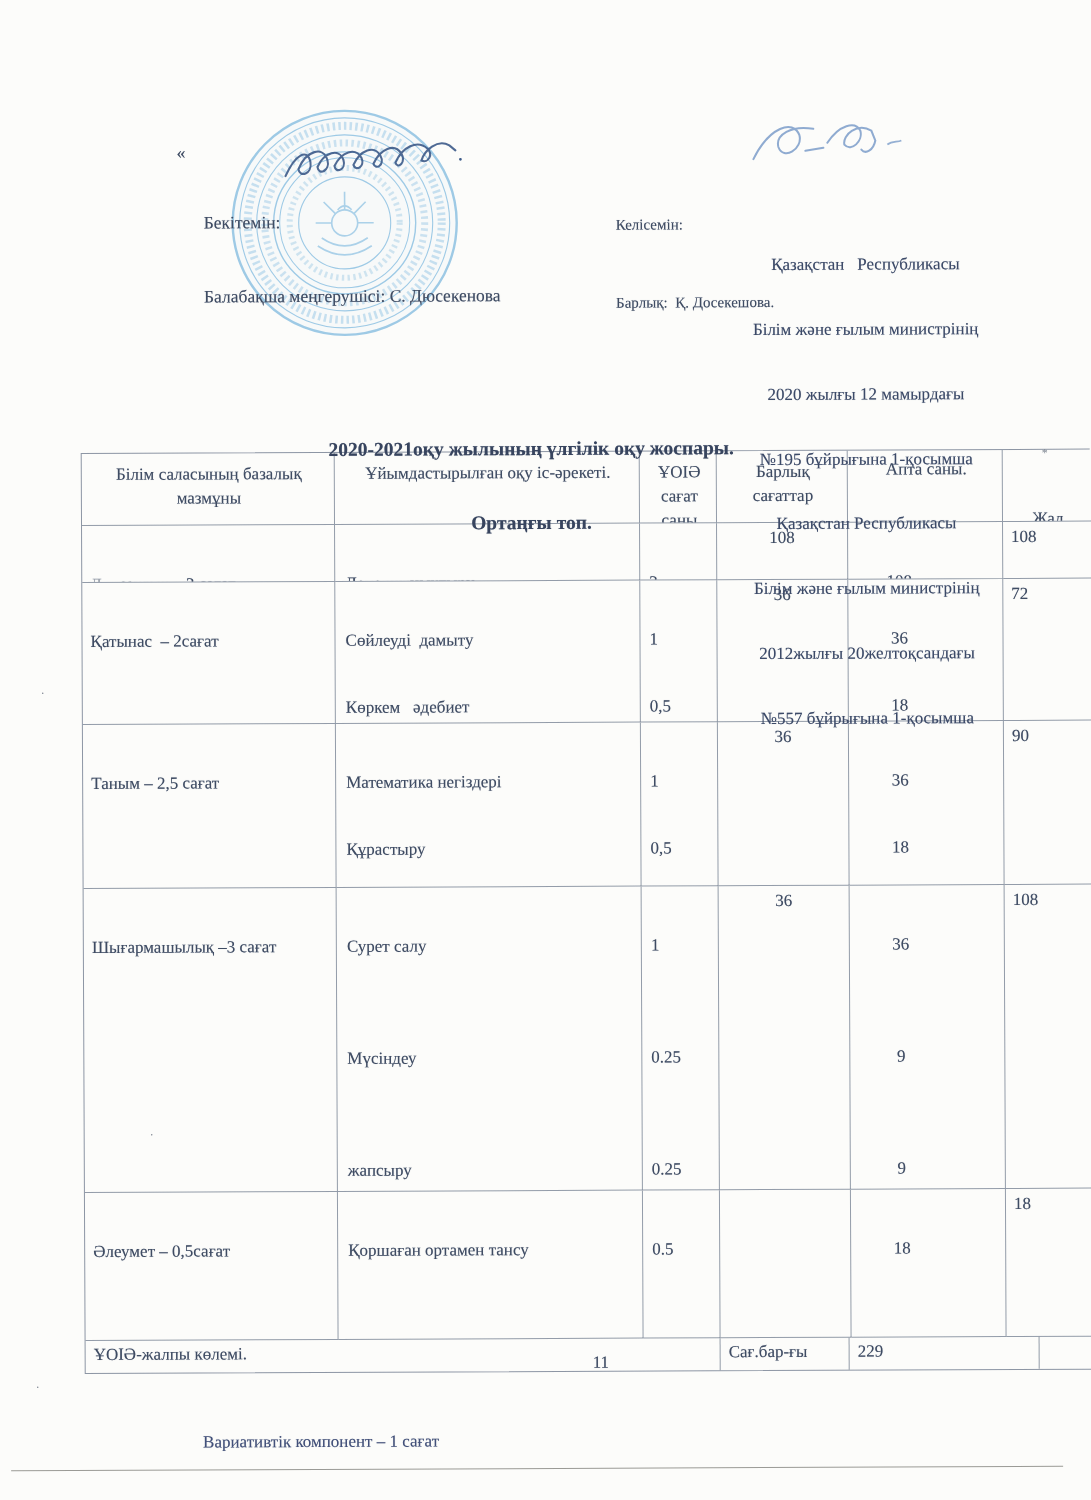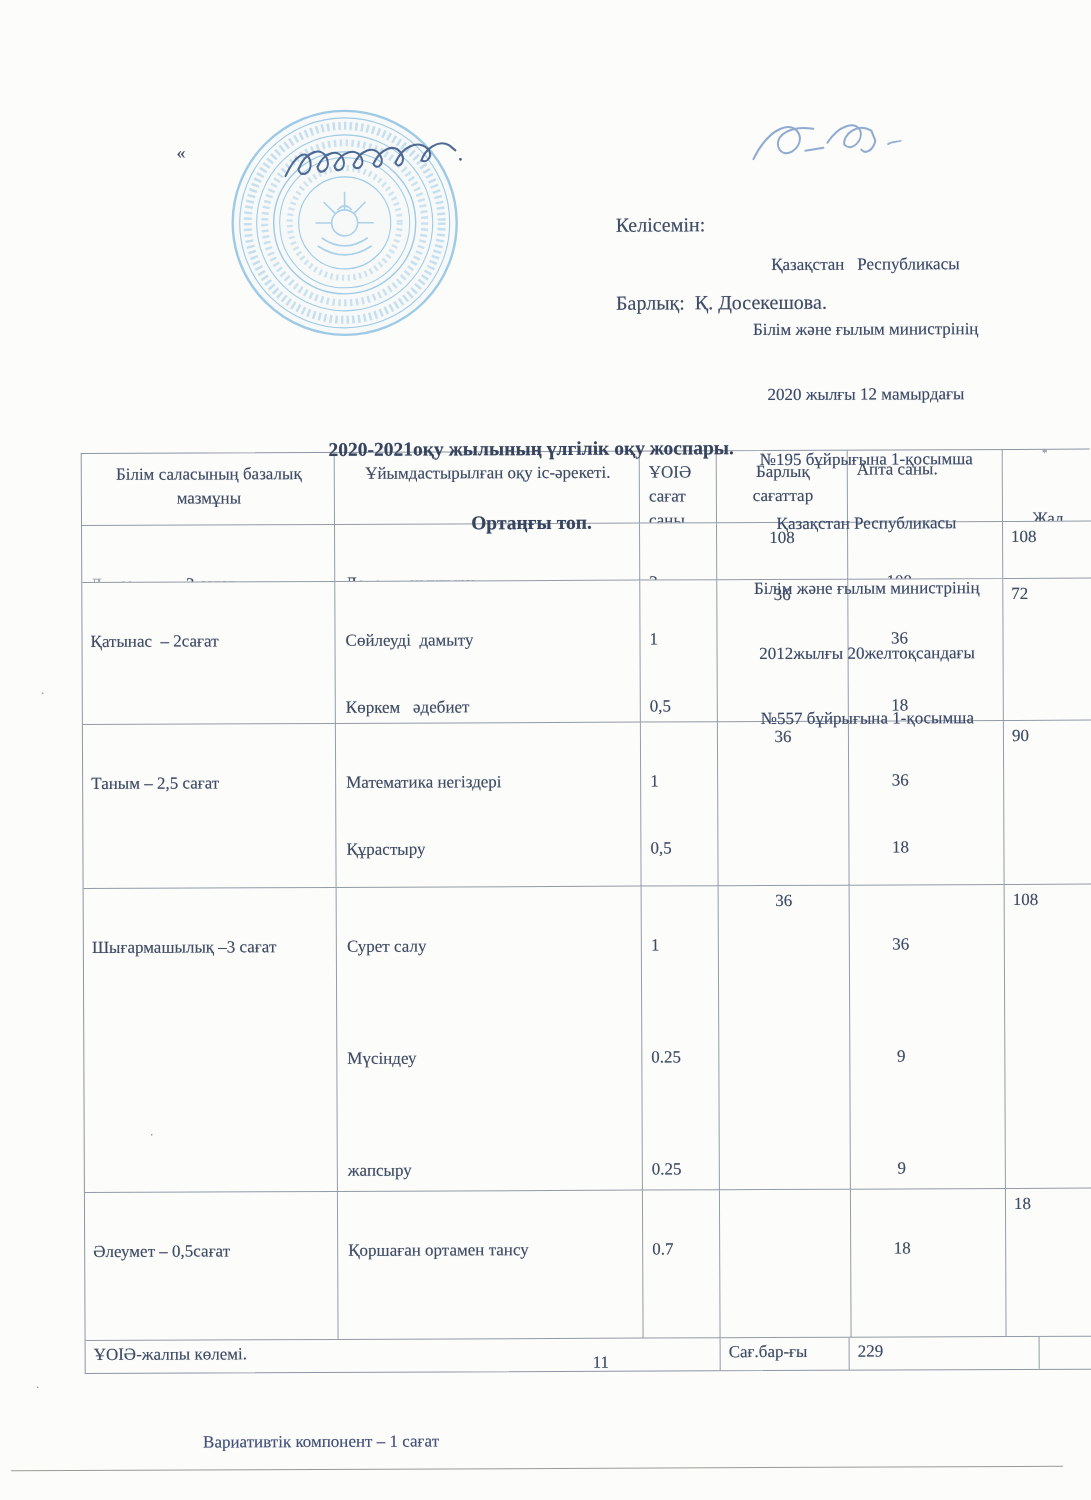--- a/index.html
+++ b/index.html
@@ -7,21 +7,21 @@
     position:relative;width:1091px;height:1500px;overflow:hidden;
     background:#fcfcfa;
     font-family:"Liberation Serif","DejaVu Serif",serif;
     color:#3f4c63;
   }
   .sheet{position:absolute;inset:0;transform:rotate(-0.25deg);transform-origin:50% 50%;}
   .abs{position:absolute;}
   .txt{text-shadow:0 0 0.7px rgba(64,80,108,.45);}
   .quote{left:179px;top:141px;font-size:18px;}
   .approve{left:206px;top:160px;font-size:17.5px;line-height:24.5px;z-index:3;white-space:pre-wrap;}
-  .agree{left:618px;top:160px;font-size:20px;line-height:26px;z-index:3;white-space:pre-wrap;}
+  .agree{left:618px;top:160px;font-size:15px;line-height:26px;z-index:3;white-space:pre-wrap;}
   .ministry{left:695px;top:212px;width:345px;text-align:center;font-size:17px;
     line-height:21.6px;color:#3c4a68;white-space:pre-wrap;z-index:3;}
   .title{left:0;top:388px;width:1065px;text-align:center;font-weight:bold;
     font-size:19.5px;line-height:24.5px;color:#37445e;z-index:3;white-space:pre-wrap;}
   .stamp{left:228px;top:103px;z-index:1;}
   .sig1{left:282px;top:133px;z-index:4;}
   .sig2{left:748px;top:116px;z-index:4;}
 
   
   .tblwrap{left:82px;top:451px;width:1009px;z-index:2;}
@@ -31,21 +31,21 @@
     grid-template-rows:72px 57px 142px 164px 304px 148px;
     border-top:1px solid rgba(112,124,142,.8);
     border-left:1px solid rgba(112,124,142,.8);
     font-size:17px;
   }
   .c{border-right:1px solid rgba(112,124,142,.75);
      border-bottom:1px solid rgba(112,124,142,.75);
      padding:5px 6px 0 8px;overflow:hidden;white-space:pre-wrap;}
   .c.lastcol{border-right:none;padding-left:8px;}
   .c.head{text-align:center;padding-top:9px;line-height:24px;}
-  .c.head.hleft{text-align:left;padding-left:9px;}
+  .c.head.hleft{text-align:center;padding-left:9px;}
   .c.act{padding-left:10px;}
   .c.hours{padding-left:9px;}
   .c.weeks{text-align:center;padding-left:0;padding-right:0;}
   .c.tot{text-align:center;padding-left:0;padding-right:52px;}
   .ln{line-height:27px;}
   .sparse .ln{line-height:27px;height:72px;}
   .fade1{opacity:.5;}
   .fade2{opacity:.14;}
   .hdr3 span{display:block;line-height:24px;text-decoration:underline;}
   
@@ -106,20 +106,22 @@
   <svg class="abs sig2" width="160" height="62" viewBox="0 0 160 62">
     <path d="M8,44 C24,12 48,4 54,20 C58,34 38,46 33,32 C30,20 46,10 68,14
              M60,36 L78,33
              M82,28 C94,10 110,6 115,16 C118,26 106,38 99,30 C97,20 112,8 126,16 L130,26 C128,36 120,40 116,35" fill="none" stroke="#7b9cc9" stroke-width="2" stroke-linecap="round" opacity="0.85"></path>
     <path d="M142,30 C147,26 152,28 156,26" fill="none" stroke="#7b9cc9" stroke-width="1.8" opacity="0.8"></path>
   </svg>
 
   <span class="abs quote txt">«</span>
 
   <div class="abs approve txt">
+    <div>Бекітемін:</div>
+    <div>Балабақша меңгерушісі: С. Дюсекенова</div>
   </div>
 
   <div class="abs agree txt">
     <div>Келісемін:</div>
     <div>Барлық:  Қ. Досекешова.</div>
   </div>
 
   <div class="abs ministry txt">
     <div>Қазақстан   Республикасы</div>
     <div>Білім және ғылым министрінің</div>
@@ -231,21 +233,21 @@
     </div>
     <div class="c lastcol">108</div>
 
     <div class="c">
       <div class="ln">Әлеумет – 0,5сағат</div>
     </div>
     <div class="c act">
       <div class="ln">Қоршаған ортамен тансу</div>
     </div>
     <div class="c hours">
-      <div class="ln">0.7</div>
+      <div class="ln">0.5</div>
     </div>
     <div class="c weeks"></div>
     <div class="c tot">
       <div class="ln">18</div>
     </div>
     <div class="c lastcol">18</div>
    </div>
 
    <div class="tfoot txt">
      <div class="fc">ҰОІӘ-жалпы көлемі.</div>

